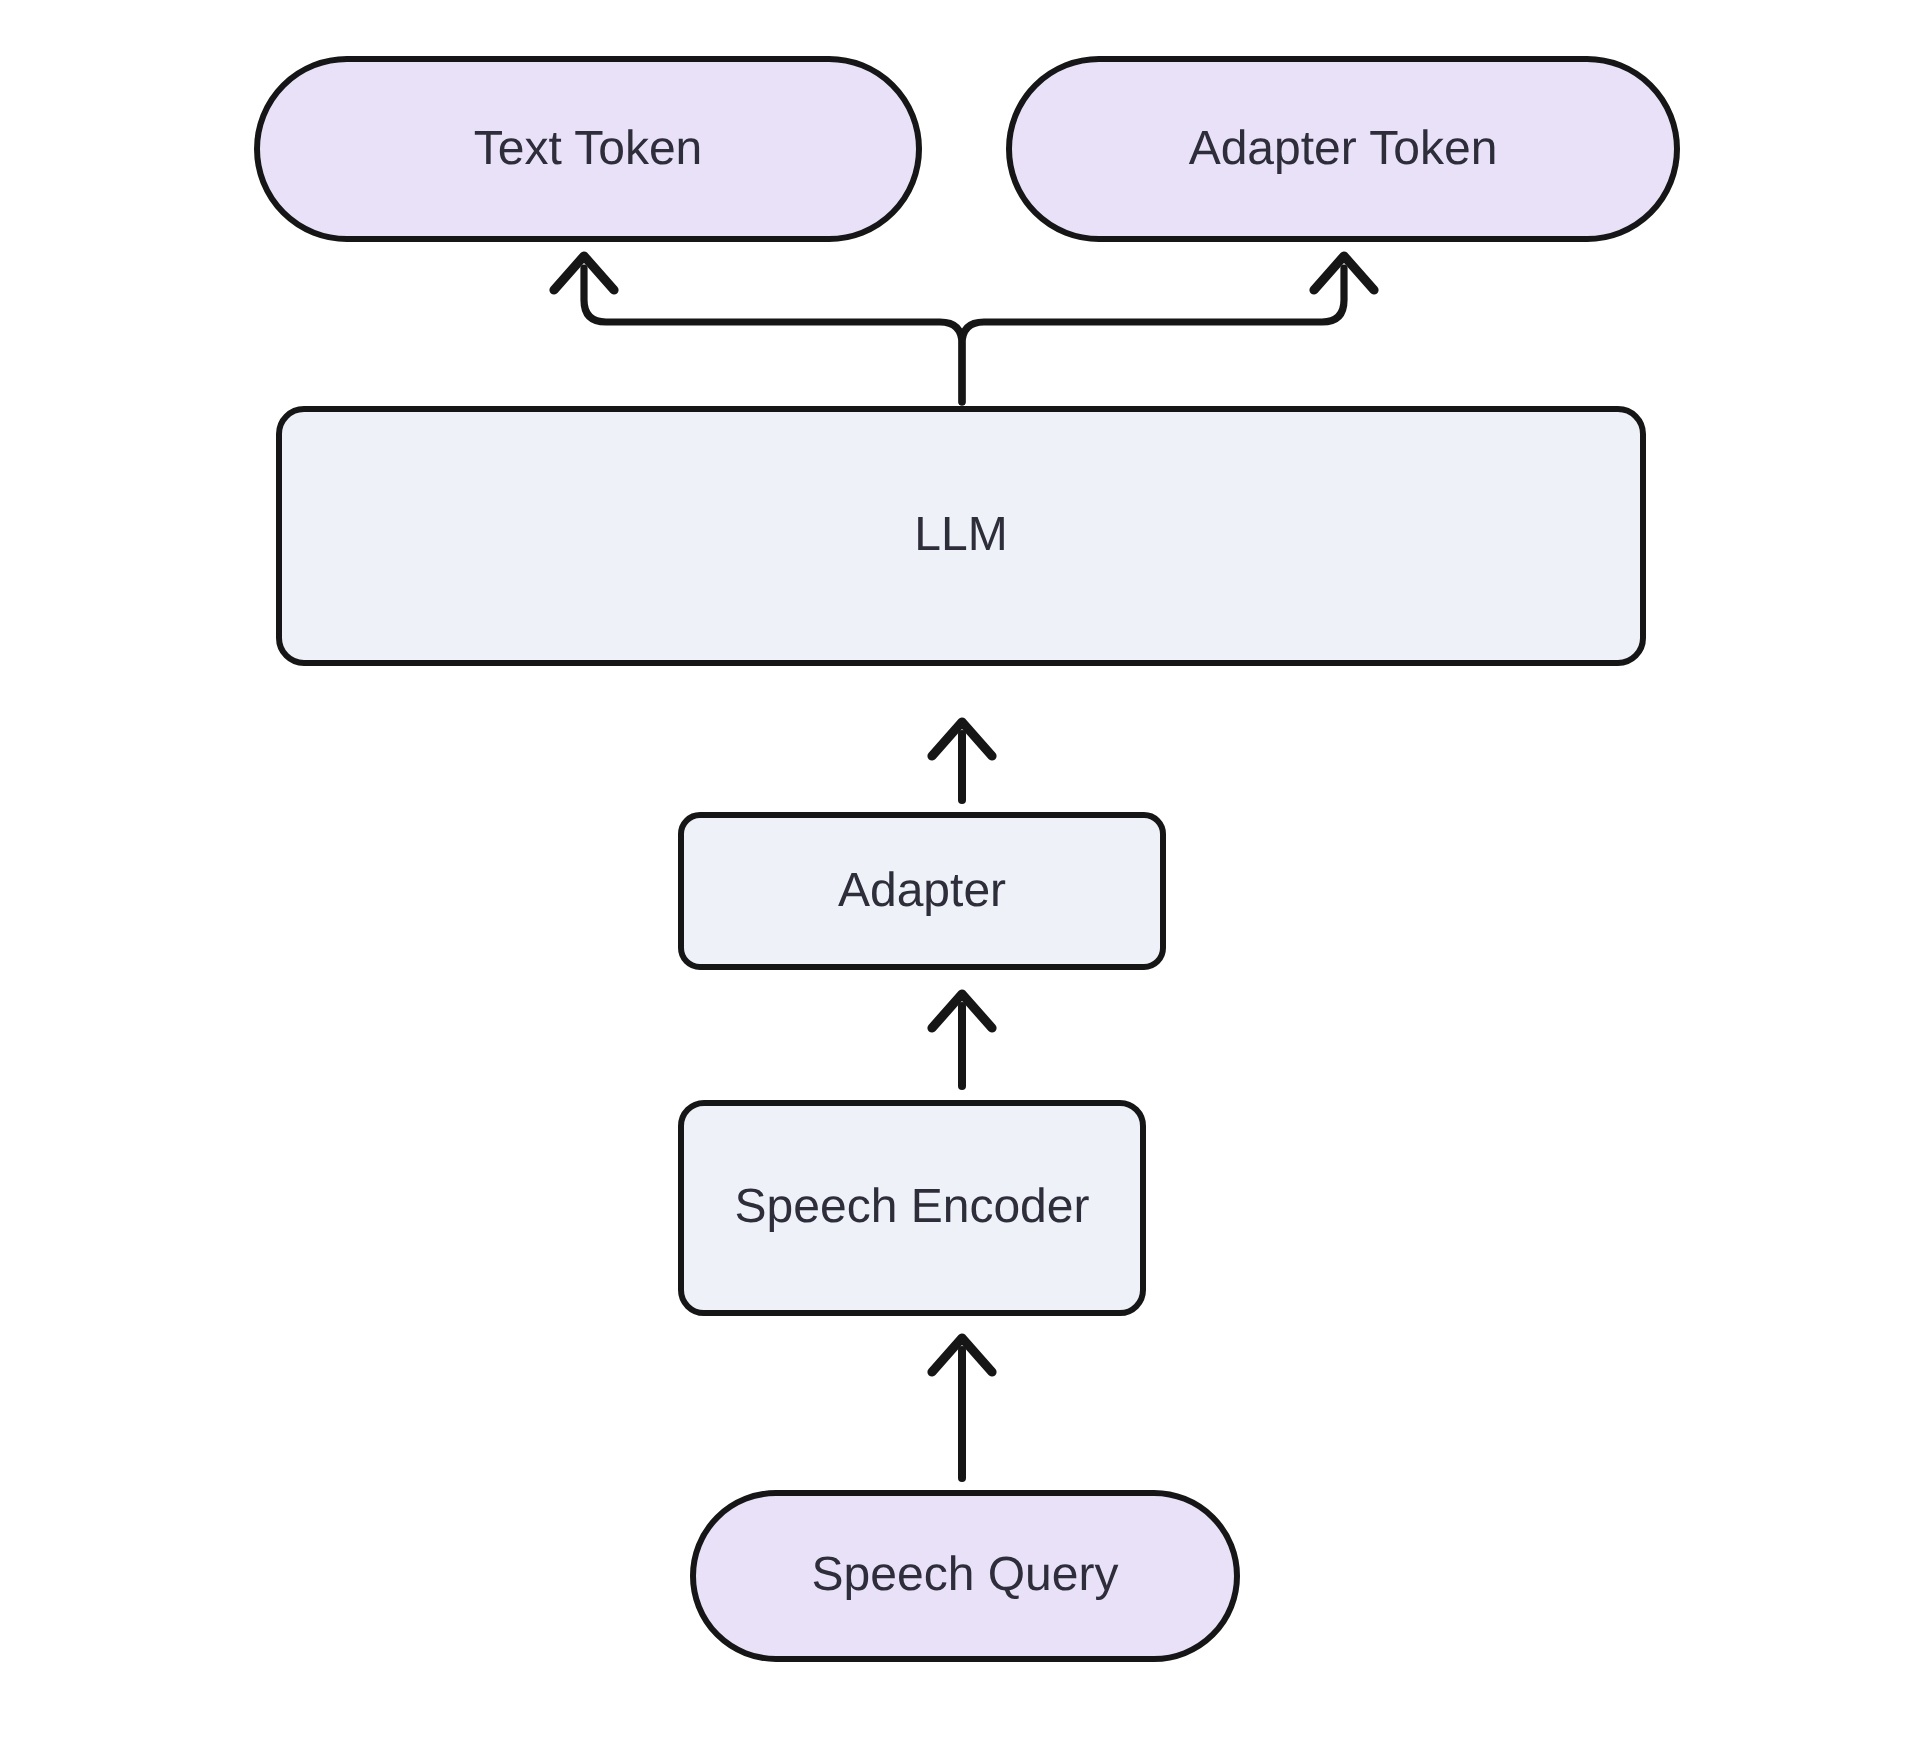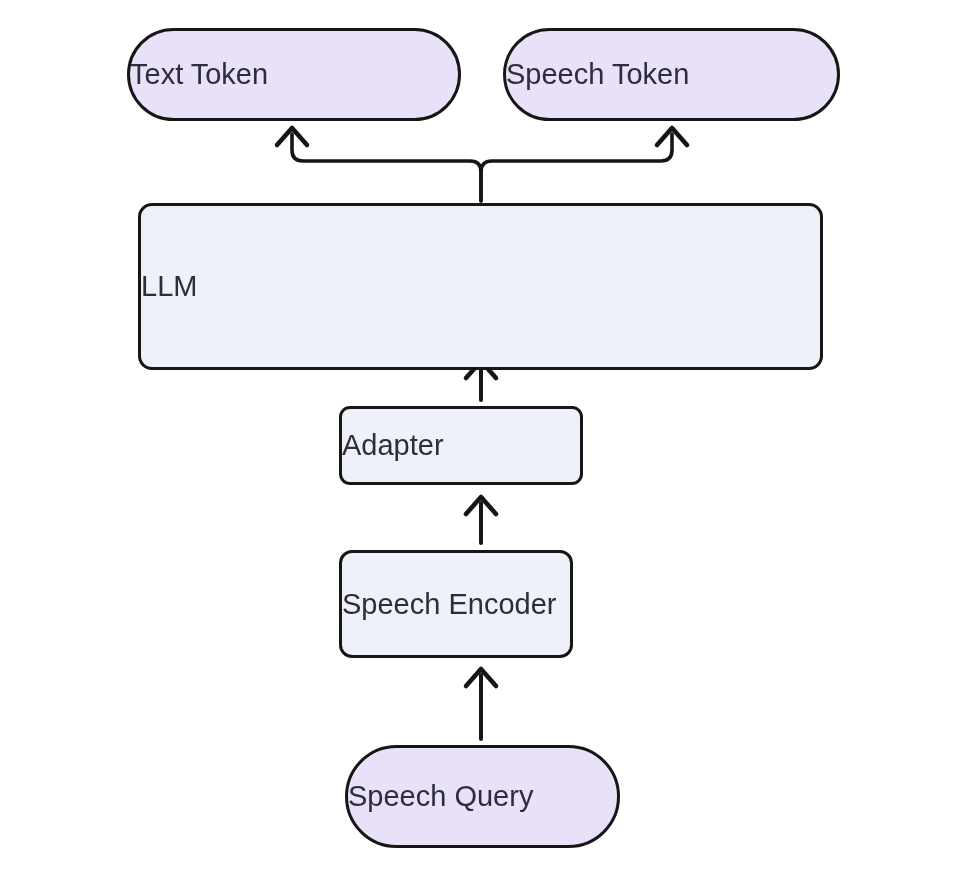--- a/index.html
+++ b/index.html
@@ -44,41 +44,41 @@
     stroke: var(--stroke);
     stroke-width: 4.6;
     fill: none;
     stroke-linecap: round;
     stroke-linejoin: round;
   }
   .node {
     position: absolute;
     display: flex;
     align-items: center;
-    justify-content: flex-start;
+    justify-content: center;
     color: var(--text);
-    font-size: 29px;
+    font-size: 24px;
     line-height: 1;
     border: 3.5px solid var(--stroke);
     text-align: center;
     white-space: nowrap;
   }
   .pill {
     background: var(--pill-fill);
     border-radius: 60px;
   }
   .rect {
     background: var(--box-fill);
   }
   .node-text-token   { left: 127px; top: 28px;  width: 334px; height: 93px; }
   .node-speech-token { left: 503px; top: 28px;  width: 337px; height: 93px; }
-  .node-llm          { left: 138px; top: 203px; width: 685px; height: 167px; border-radius: 14px; }
+  .node-llm          { left: 138px; top: 203px; width: 685px; height: 130px; border-radius: 14px; }
   .node-adapter      { left: 339px; top: 406px; width: 244px; height: 79px;  border-radius: 11px; }
   .node-speech-encoder { left: 339px; top: 550px; width: 234px; height: 108px; border-radius: 13px; }
-  .node-speech-query { left: 345px; top: 745px; width: 275px; height: 103px; }
+  .node-speech-query { left: 345px; top: 745px; width: 275px; height: 86px; }
 </style>
 </head>
 <body>
 
 <div class="canvas">
 
   <svg class="edges-layer" viewBox="0 0 960 876" aria-hidden="true">
 
     <g>
       <path class="edge-line" d="M 481 201 L 481 172 Q 481 161 470 161 L 303 161 Q 292 161 292 150 L 292 134"></path>
@@ -104,21 +104,21 @@
       <path class="edge-shaft" d="M 481 739 L 481 675"></path>
       <path class="arrowhead" d="M 466 686 L 481 669 L 496 686"></path>
     </g>
   </svg>
 
   <div class="node pill node-text-token">
     <span>Text Token</span>
   </div>
 
   <div class="node pill node-speech-token">
-    <span>Speech Token</span>
+    <span>Adapter Token</span>
   </div>
 
   <div class="node rect node-llm">
     <span>LLM</span>
   </div>
 
   <div class="node rect node-adapter">
     <span>Adapter</span>
   </div>
 

